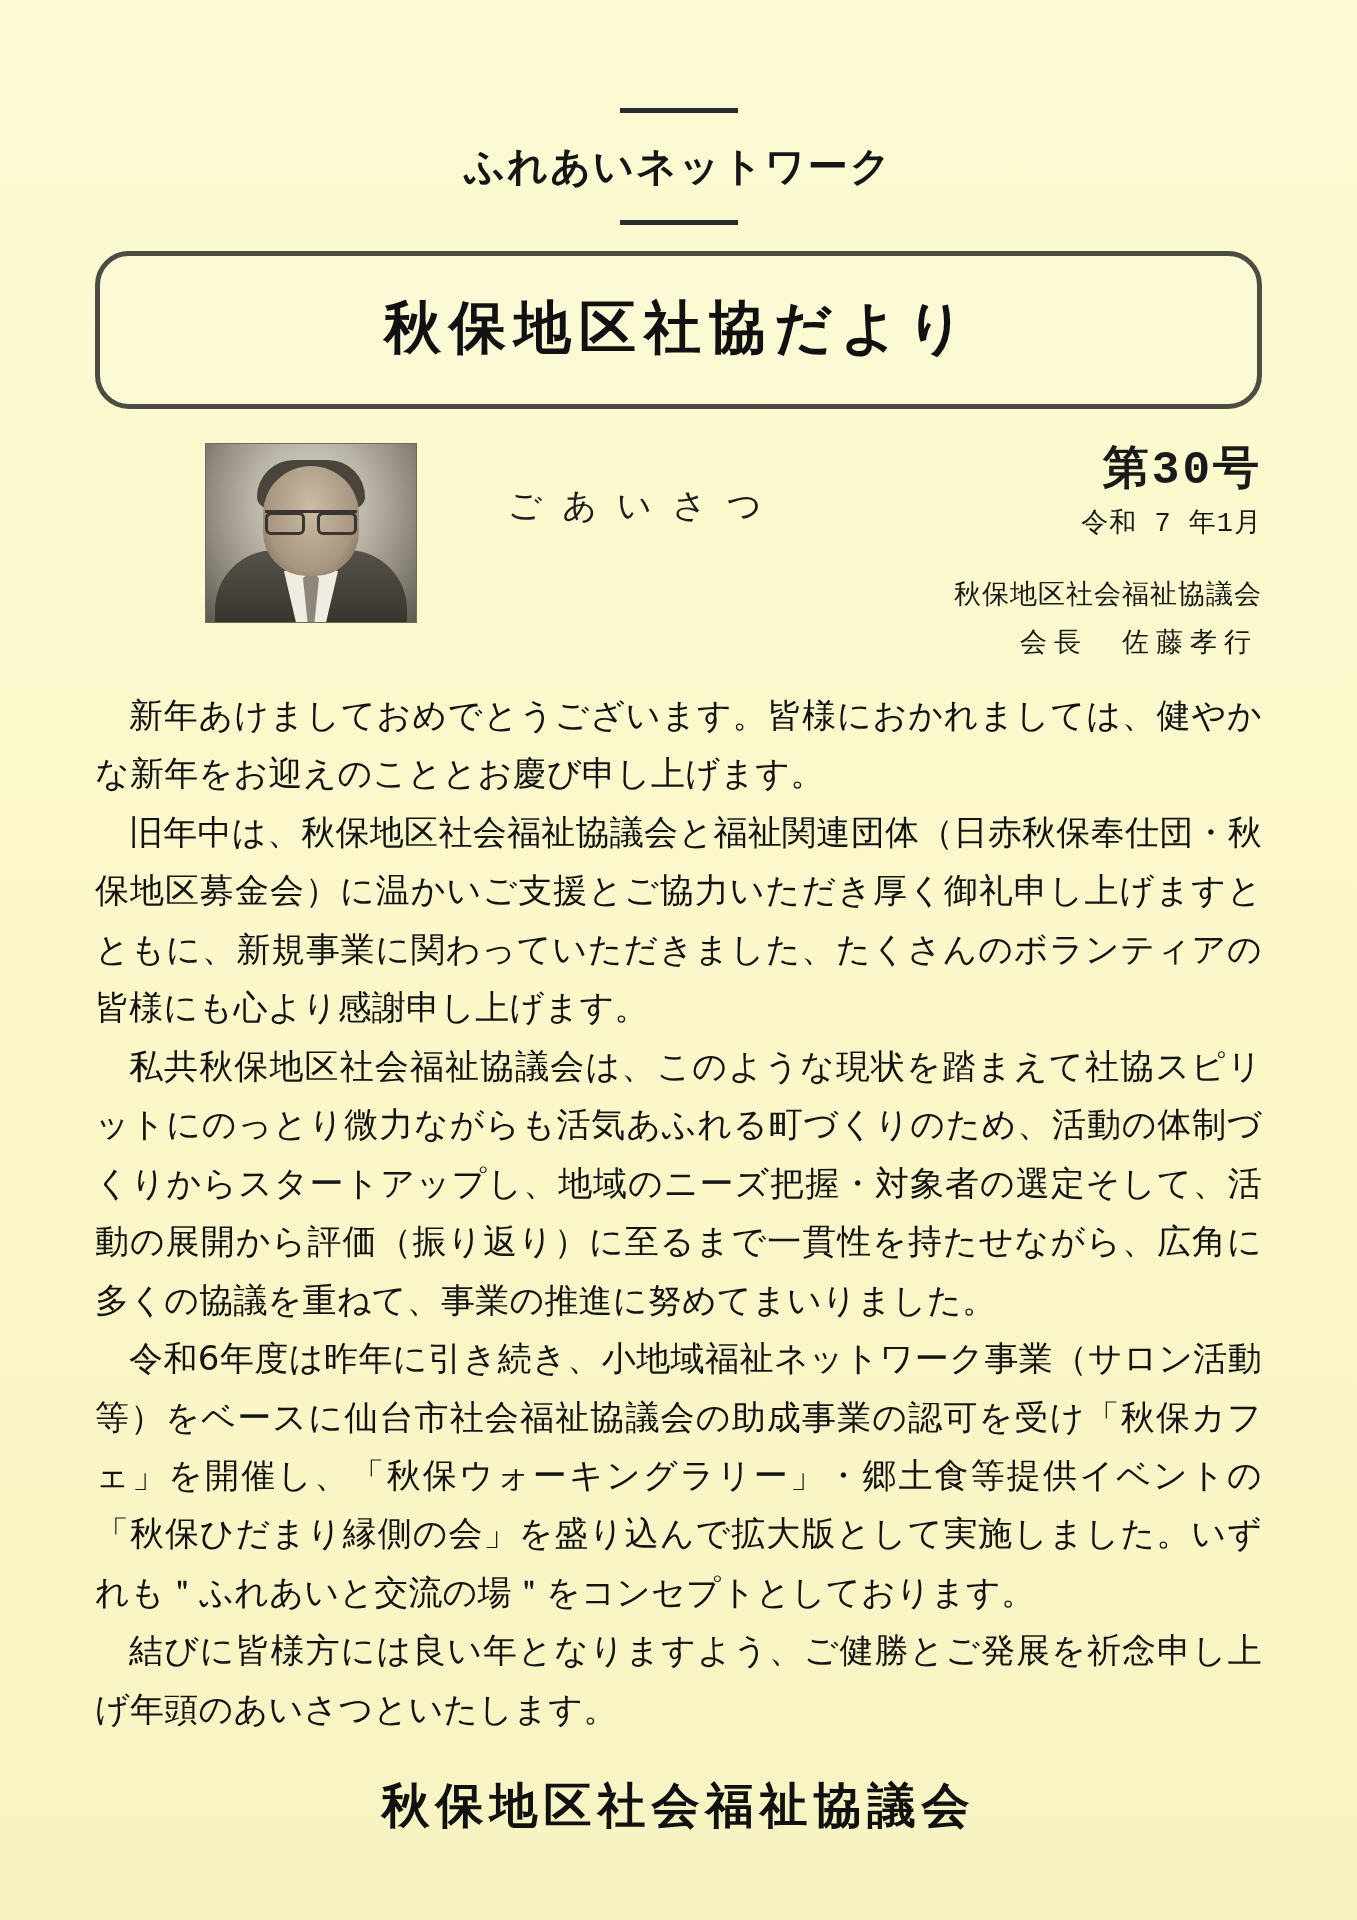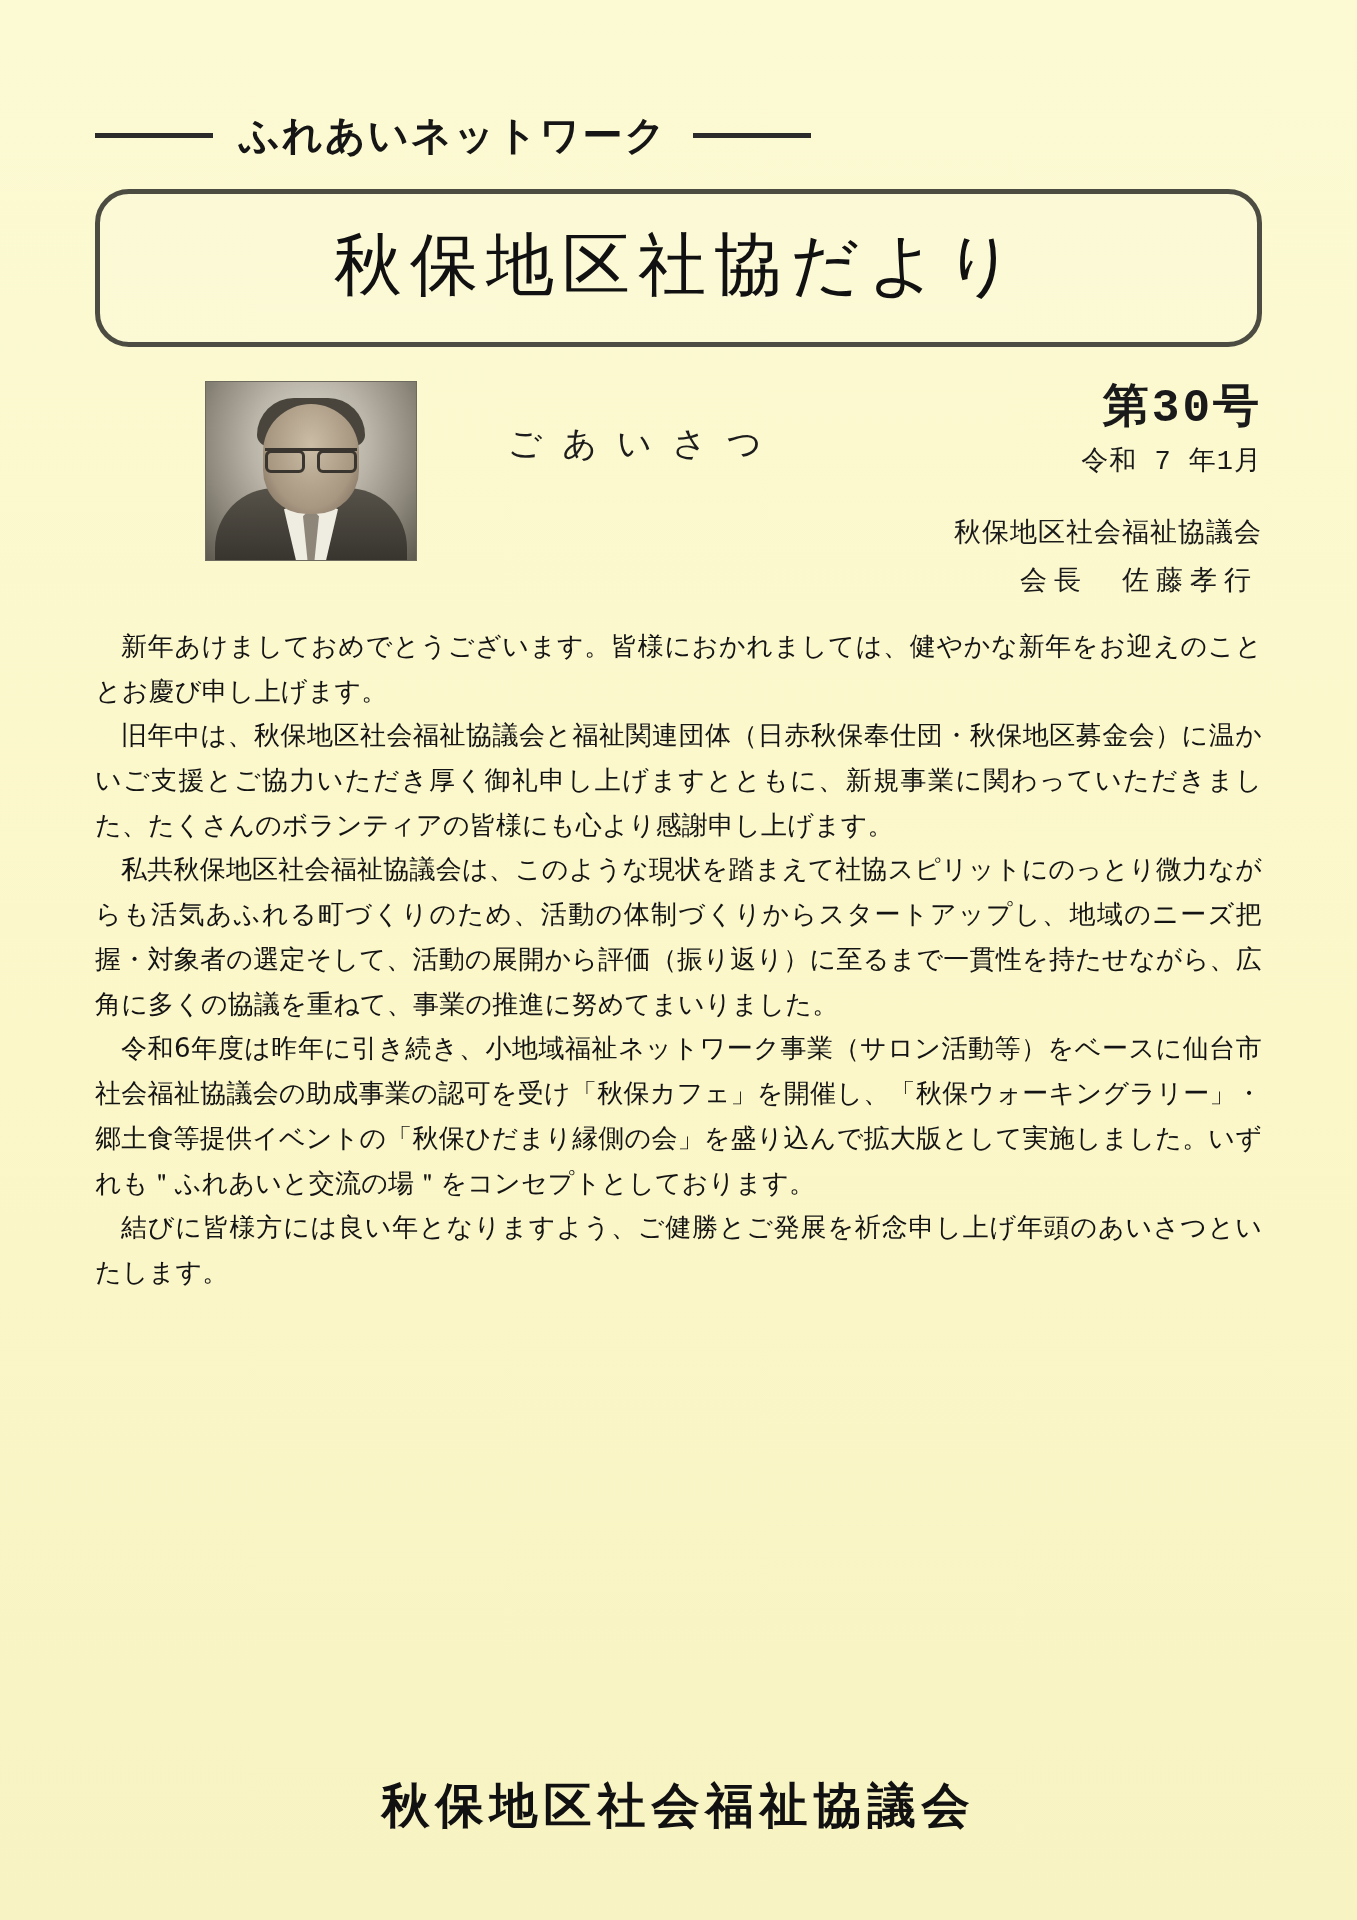--- a/index.html
+++ b/index.html
@@ -21,22 +21,24 @@
     height: 1920px;
     box-sizing: border-box;
     padding: 0 95px;
     background: linear-gradient(180deg, #fcfad3 0%, #fbf7c9 55%, #f7f3c2 100%);
   }
 
   
   .masthead {
     display: flex;
     align-items: center;
+    justify-content: center;
     gap: 26px;
     padding-top: 108px;
+    flex-direction: column;
   }
   .rule {
     width: 118px;
     height: 0;
     border-top: 5px solid #2b2b2b;
   }
   .masthead-title {
     font-size: 40px;
     font-weight: bold;
     letter-spacing: 2px;
@@ -48,22 +50,22 @@
     margin-top: 26px;
     height: 148px;
     border: 5px solid #4c4c42;
     border-radius: 34px;
     display: flex;
     align-items: center;
     justify-content: center;
     background: rgba(255,255,255,0.12);
   }
   .title-box .main-title {
-    font-size: 68px;
-    font-weight: normal;
+    font-size: 57px;
+    font-weight: bold;
     letter-spacing: 8px;
     color: #111;
     line-height: 1;
     padding-bottom: 6px;
   }
 
   
   .greet-row {
     margin-top: 34px;
     display: flex;
@@ -187,21 +189,21 @@
   .chair-line {
     font-size: 27px;
     letter-spacing: 7px;
     margin-top: 12px;
     padding-right: 4px;
   }
 
   
   .body-copy {
     margin-top: 26px;
-    font-size: 26px;
+    font-size: 34px;
     line-height: 1.72;
     letter-spacing: 0.2px;
     text-align: justify;
     text-justify: inter-character;
     color: #141414;
   }
   .body-copy p {
     margin: 0;
     text-indent: 1em;
   }

